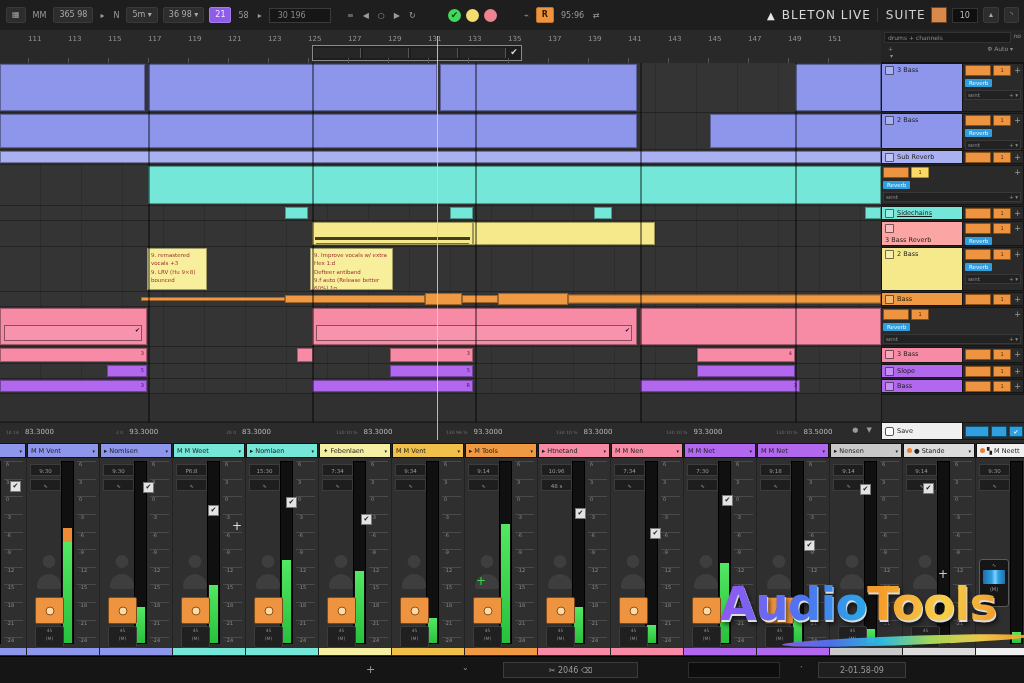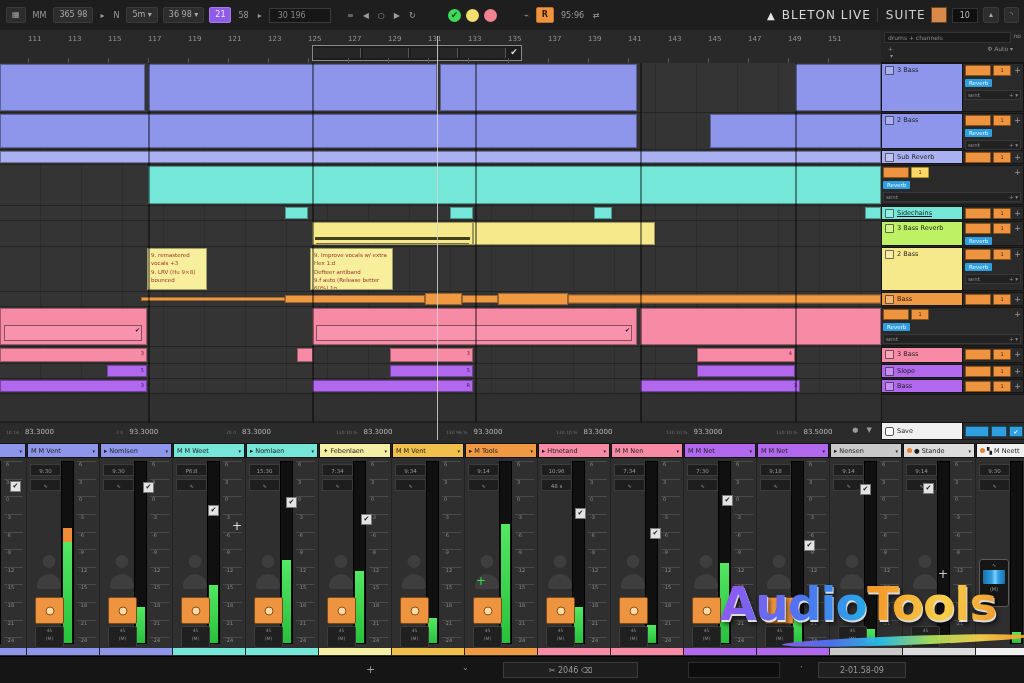--- a/index.html
+++ b/index.html
@@ -355,21 +355,21 @@
               </div>
             </div>
           </div>
         </div>
         <div class="trow" style="height: 26px;">
           <div class="lane">
             <div class="clip d-waveline" style="left: 35.4143%; width: 18.2747%; background: rgb(246, 233, 140);"></div>
             <div class="clip " style="left: 53.689%; width: 20.6583%; background: rgb(246, 233, 140);"></div>
           </div>
           <div class="hdr">
-            <div class="hdr-name" style="background: #bef264;">
+            <div class="hdr-name" style="background: #fca5a5; flex-direction: column;">
               <span class="cb"></span>
               <span>3 Bass Reverb</span>
             </div>
             <div class="hdr-ctrl"><div class="hc-r1">
                 <span class="ob1"></span>
                 <span class="ob2">1</span>
                 <span class="plus">+</span>
               </div><span class="chip">Reverb</span></div>
           </div>
         </div>

